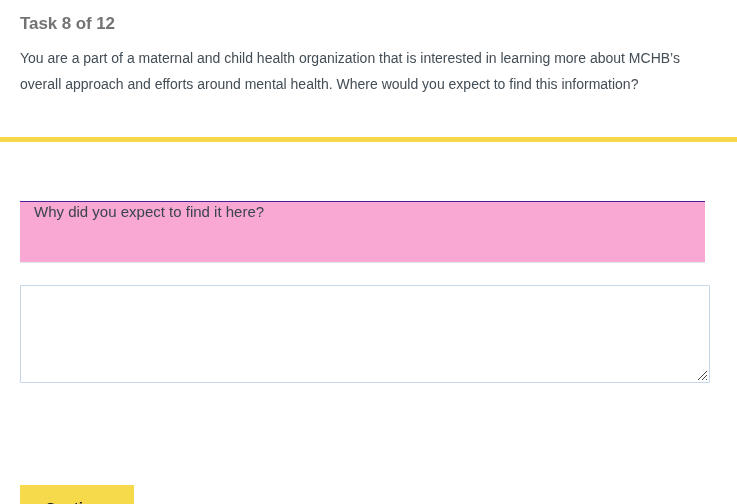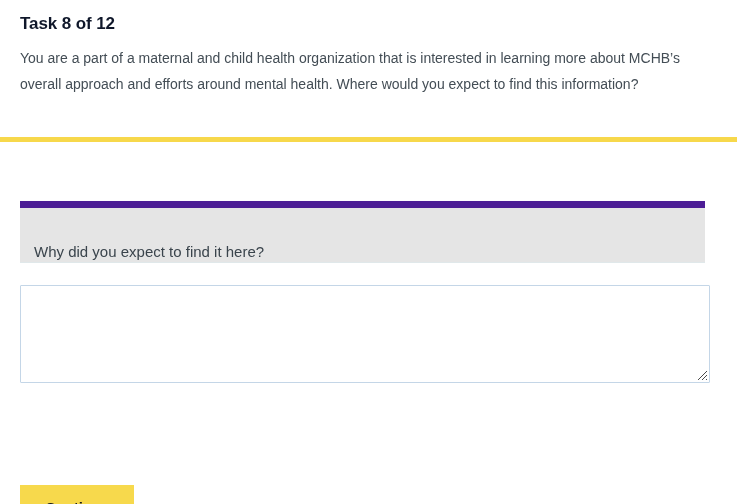--- a/index.html
+++ b/index.html
@@ -28,21 +28,21 @@
     top: 0;
     width: 737px;
   }
 
   .task-title {
     margin: 0;
     padding: 13px 20px 0 20px;
     font-size: 17px;
     line-height: 22px;
     font-weight: bold;
-    color: #0f172a;
+    color: #737373;
     letter-spacing: -0.1px;
   }
 
   .task-prompt {
     margin: 0;
     padding: 10px 34px 0 20px;
     font-size: 14px;
     line-height: 26px;
     color: #434d55;
     max-width: 690px;
@@ -58,26 +58,26 @@
     background: #f7d84b;
   }
 
   
   .question-band {
     position: absolute;
     left: 20px;
     top: 201px;
     width: 685px;
     height: 62px;
-    background: #e5e5e5;
-    border-top: 7px solid #4c1d95;
+    background: #f9a8d4;
+    border-top: 1px solid #4c1d95;
     border-bottom: 1px solid #e0e8ea;
     box-sizing: border-box;
     display: flex;
-    align-items: flex-end;
+    align-items: flex-start;
   }
 
   .question-text {
     padding-left: 14px;
     font-size: 15px;
     line-height: 20px;
     color: #3a444c;
   }
 
   

